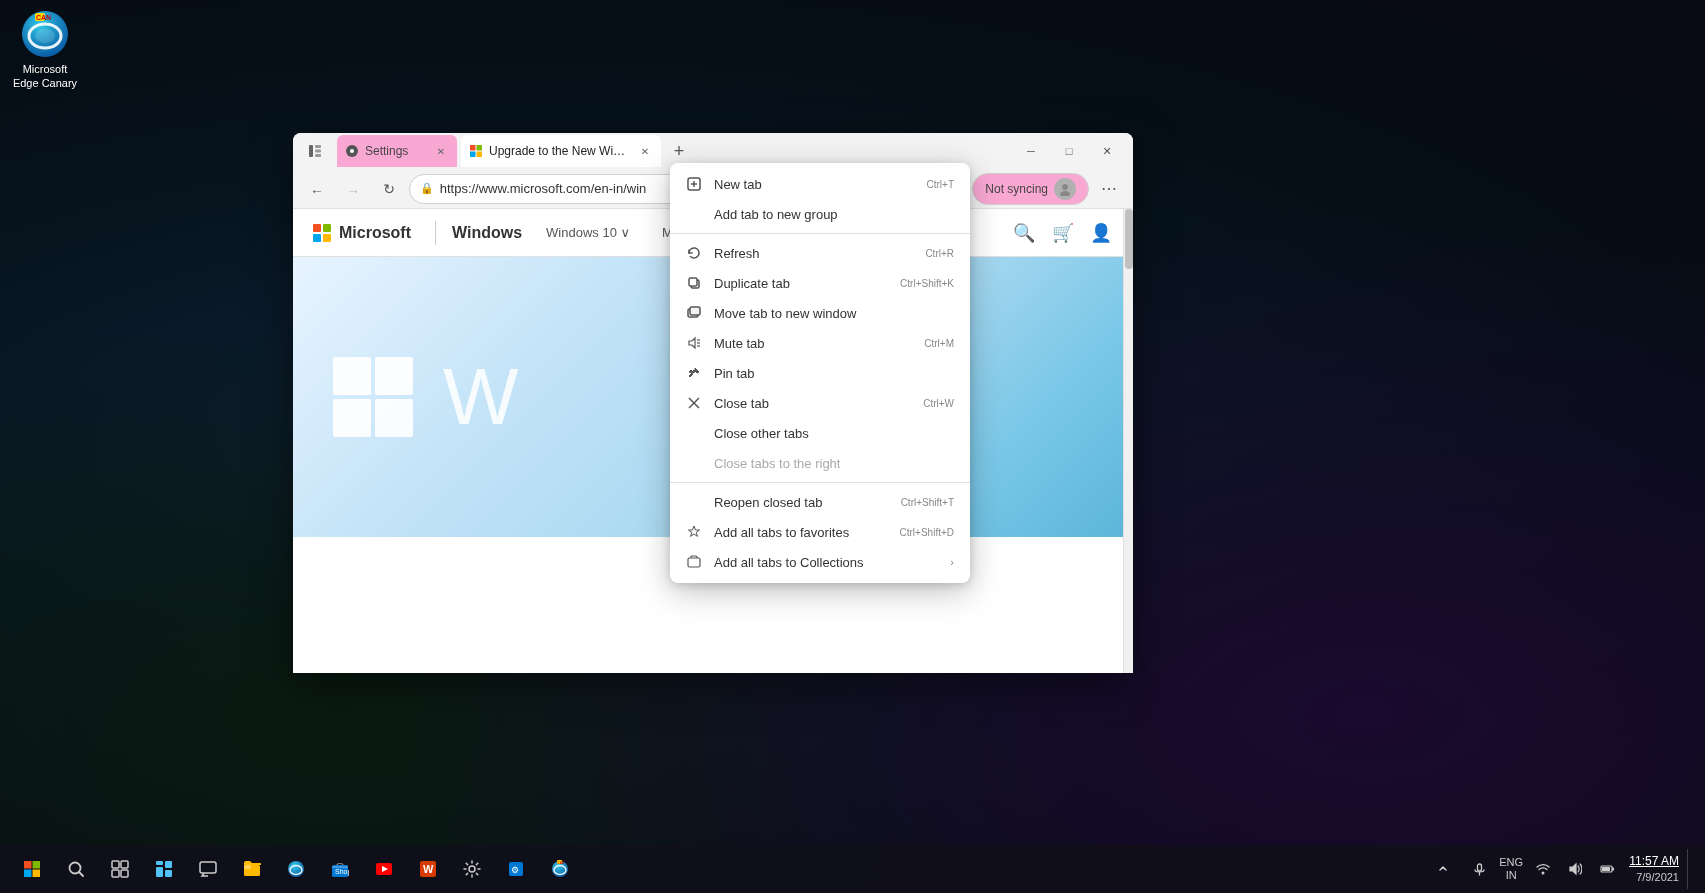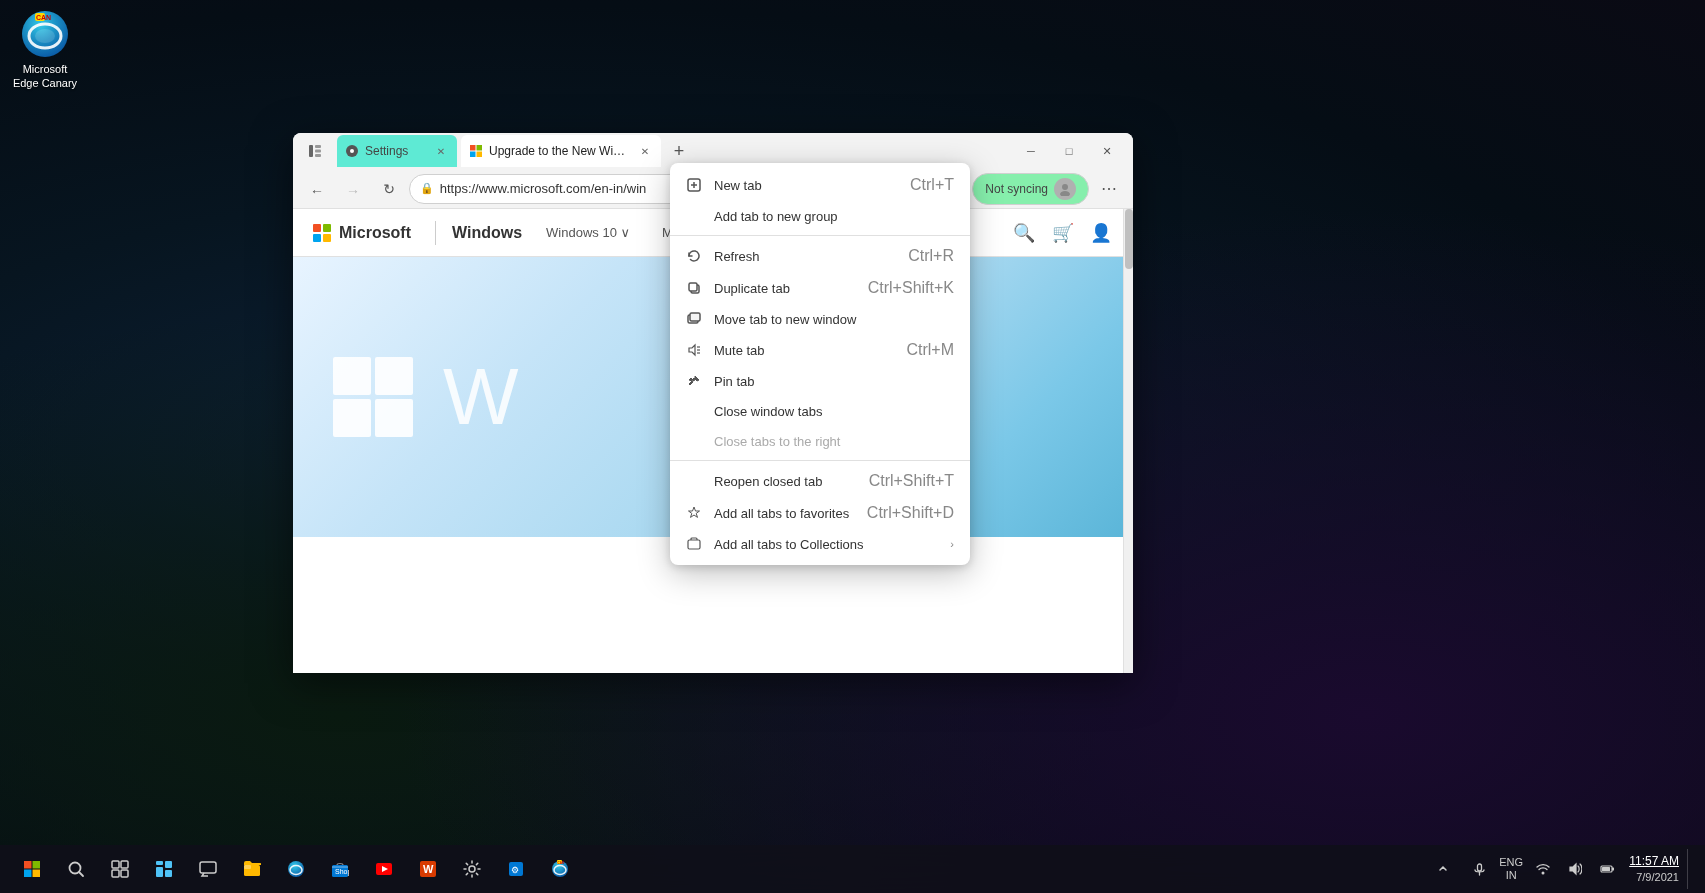--- a/index.html
+++ b/index.html
@@ -90,21 +90,21 @@
       align-items: center;
       justify-content: center;
       border-radius: 4px;
       cursor: pointer;
       color: #555;
       font-size: 14px;
     }
 
     .tab {
       height: 32px;
-      background: #5eead4;
+      background: #f9a8d4;
       border-radius: 6px 6px 0 0;
       display: flex;
       align-items: center;
       padding: 0 8px;
       gap: 6px;
       font-size: 12px;
       color: #444;
       cursor: pointer;
       min-width: 120px;
       max-width: 200px;
@@ -223,21 +223,21 @@
       font-size: 13px;
     }
 
     .not-syncing-btn {
       display: flex;
       align-items: center;
       gap: 6px;
       padding: 4px 12px;
       border: 1px solid #d0d0d0;
       border-radius: 16px;
-      background: #86efac;
+      background: #f9a8d4;
       cursor: pointer;
       font-size: 12px;
       color: #444;
     }
 
     .avatar-circle {
       width: 22px;
       height: 22px;
       border-radius: 50%;
       background: #b0b0b0;
@@ -426,21 +426,21 @@
       color: #555;
       flex-shrink: 0;
     }
 
     .menu-label {
       flex: 1;
     }
 
     .menu-shortcut {
       color: #888;
-      font-size: 16px;
+      font-size: 10px;
       margin-left: auto;
     }
 
     .menu-arrow {
       color: #888;
       font-size: 11px;
     }
 
     .menu-divider {
       height: 1px;
@@ -730,24 +730,34 @@
 
   <div class="menu-item">
     <span class="menu-icon">
       <svg width="14" height="14" viewBox="0 0 14 14" fill="none">
         <path d="M8 2l4 4-2 1-3-3-2 2 1 2-3 3-1-1 3-3-3-1 2-2 3 3 1-2z" stroke="#555" stroke-width="1" fill="#555"></path>
       </svg>
     </span>
     <span class="menu-label">Pin tab</span>
   </div>
 
+  <div class="menu-item">
+    <span class="menu-icon">
+      <svg width="12" height="12" viewBox="0 0 12 12" fill="none">
+        <line x1="1" y1="1" x2="11" y2="11" stroke="#555" stroke-width="1.5"></line>
+        <line x1="11" y1="1" x2="1" y2="11" stroke="#555" stroke-width="1.5"></line>
+      </svg>
+    </span>
+    <span class="menu-label">Close tab</span>
+    <span class="menu-shortcut">Ctrl+W</span>
+  </div>
 
   <div class="menu-item">
     <span class="menu-icon"></span>
-    <span class="menu-label">Close window tabs</span>
+    <span class="menu-label">Close other tabs</span>
   </div>
 
   <div class="menu-item disabled">
     <span class="menu-icon"></span>
     <span class="menu-label">Close tabs to the right</span>
   </div>
 
   <div class="menu-divider"></div>
 
   <div class="menu-item">

